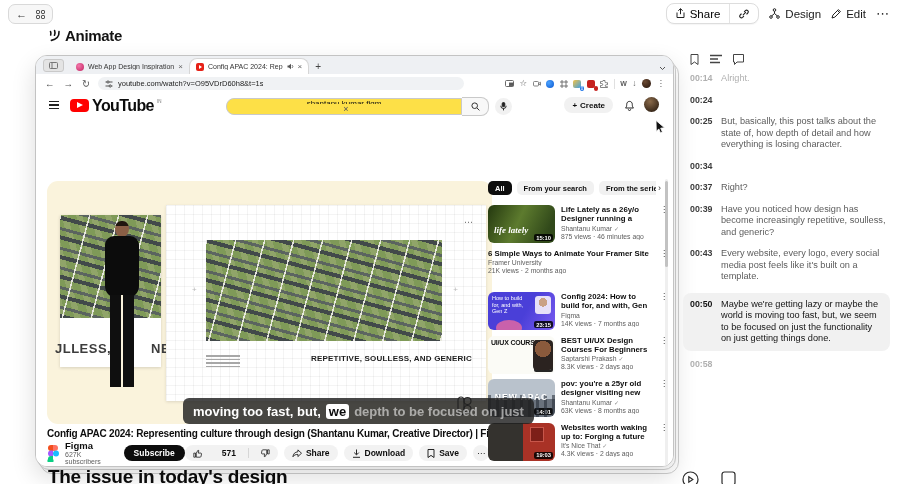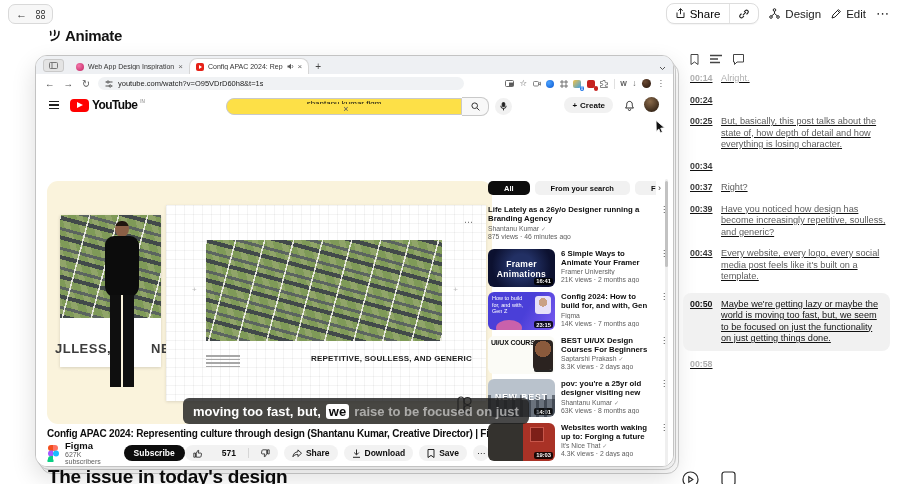--- a/index.html
+++ b/index.html
@@ -56,21 +56,21 @@
   .tooldiv{width:1px;height:10px;background:#e0e0e0;}
   .avatar-sm{width:9px;height:9px;border-radius:50%;background:radial-gradient(circle at 35% 30%,#6b4a33,#241209);}
 
   
   .ytheader{position:absolute;left:0;top:37px;width:100%;height:24px;background:#fff;display:flex;align-items:center;}
   .hamb{margin-left:13px;width:10px;display:flex;flex-direction:column;gap:2px;}
   .hamb i{height:1.2px;background:#222;display:block;}
   .ytlogo{margin-left:11px;display:flex;align-items:flex-start;gap:3px;}
   .ytplay{width:19px;height:13px;background:#f00;border-radius:4px;position:relative;}
   .ytplay::after{content:"";position:absolute;left:7px;top:3.5px;border-left:6px solid #fff;border-top:3px solid transparent;border-bottom:3px solid transparent;}
-  .ytword{font-size:12px;font-weight:bold;letter-spacing:-0.6px;color:#0c0c0c;line-height:13px;}
+  .ytword{font-size:16px;font-weight:bold;letter-spacing:-0.6px;color:#0c0c0c;line-height:13px;}
   .ytregion{font-size:4.5px;color:#777;margin-top:0;}
   .searchwrap{position:absolute;left:190px;top:4px;display:flex;align-items:center;}
   .searchbox{width:222px;height:15px;border:1px solid #c9c9c9;border-radius:8px 0 0 8px;display:flex;align-items:center;padding:0 6px;background:#fde047;flex-direction:column;}
   .searchtext{font-size:8px;color:#111;flex:1;white-space:nowrap;overflow:hidden;}
   .clearx{font-size:9px;color:#555;margin-left:4px;}
   .searchbtn{width:26px;height:17px;border:1px solid #c9c9c9;border-left:none;border-radius:0 8px 8px 0;background:#f8f8f8;display:flex;align-items:center;justify-content:center;}
   .micbtn{width:17px;height:17px;border-radius:50%;background:#f1f1f1;margin-left:6px;display:flex;align-items:center;justify-content:center;}
   .createbtn{position:absolute;right:60px;top:4px;height:16px;border-radius:8px;background:#f1f1f1;border:none;display:flex;align-items:center;gap:3px;
              font-size:8px;font-weight:bold;color:#0d0d0d;padding:0 8px;}
   .bell{position:absolute;right:38px;top:6px;}
@@ -117,21 +117,21 @@
   .actions{margin-left:auto;display:flex;align-items:center;gap:6px;}
   .pill{height:16px;border-radius:9px;background:#f2f2f2;display:flex;align-items:center;gap:4px;font-size:8.5px;font-weight:bold;color:#0d0d0d;padding:0 8px;}
   .likepill{padding:0;}
   .likepill .half{display:flex;align-items:center;gap:20px;padding:0 8px;height:100%;}
   .likepill .sep{width:1px;height:10px;background:#d6d6d6;}
   .morepill{width:16px;height:16px;border-radius:50%;background:#f2f2f2;display:flex;align-items:center;justify-content:center;font-size:8px;color:#0d0d0d;}
 
   
   .chips{position:absolute;left:452px;top:64px;width:168px;height:15px;display:flex;gap:5px;overflow:hidden;}
   .chip{flex:none;height:14px;border-radius:5px;background:#f1f1f1;color:#0d0d0d;font-size:7.5px;font-weight:bold;
-        display:flex;align-items:center;padding:0 16px;white-space:nowrap;}
+        display:flex;align-items:center;padding:0 7px;white-space:nowrap;}
   .chip.on{background:#0d0d0d;color:#fff;}
   .chipchev{position:absolute;left:622px;top:66px;font-size:9px;color:#333;}
   .vlist{position:absolute;left:452px;top:88px;width:180px;}
   .vitem{display:flex;gap:6px;height:41px;margin-bottom:2.5px;overflow:hidden;}
   .thumb{flex:none;width:67px;height:38px;border-radius:6px;position:relative;overflow:hidden;}
   .dur{position:absolute;right:2px;bottom:2px;background:rgba(0,0,0,.85);color:#fff;font-size:5.8px;padding:0.5px 2px;border-radius:2px;font-weight:bold;}
   .dur:empty{display:none;}
   .tlabel{position:absolute;color:#fff;font-weight:bold;}
   .vinfo{flex:1;min-width:0;}
   .vtitle{font-size:7.8px;font-weight:bold;color:#0d0d0d;line-height:9px;max-height:18px;overflow:hidden;}
@@ -169,21 +169,21 @@
   .scrollthumb{position:absolute;left:629px;top:64px;width:3px;height:86px;background:#c2c2c2;border-radius:2px;}
 
   
   .caption{left:183px;top:398px;height:26px;display:flex;align-items:center;gap:5px;padding:0 10px;border-radius:6px;
            background:rgba(32,32,32,.82);white-space:nowrap;z-index:30;font-size:13px;font-weight:bold;}
   .cap-pre{color:#fff;}
   .cap-hot{color:#0b0b0b;background:#fff;border-radius:3px;padding:0 3px;}
   .cap-post{color:rgba(255,255,255,.55);}
 
   
-  .tpanel{left:690px;top:54px;width:200px;height:430px;text-decoration:underline;}
+  .tpanel{left:690px;top:54px;width:200px;height:430px;}
   .ticons{display:flex;gap:11px;margin-bottom:8px;}
   .tentry{display:flex;gap:7px;margin-bottom:10px;}
   .ttime{flex:none;width:24px;font-size:8.8px;font-weight:bold;color:#3c3c3c;line-height:11.5px;}
   .ttext{flex:1;font-size:9.2px;color:#5c5c5c;line-height:11.5px;}
   .tentry.dim .ttime,.tentry.dim .ttext{color:#b0b0b0;}
   .tentry.active{background:#f1f1f1;border-radius:8px;margin-left:-7px;padding:6px 6px 6px 7px;margin-bottom:8px;}
   .tentry.active .ttime,.tentry.active .ttext{color:#141414;}
 
   
   .footer-title{left:48px;top:466px;font-size:19px;font-weight:bold;letter-spacing:-0.3px;color:#0b0b0b;}
@@ -512,34 +512,34 @@
         <span class="chip on">All</span>
         <span class="chip">From your search</span>
         <span class="chip">From the series</span>
 
       </div>
       <span class="abs chipchev">›</span>
 
       <div class="vlist">
 
         <div class="vitem">
+          <div class="thumb t1">
+            <span class="tlabel">life lately</span>
+            <span class="dur">15:10</span>
+          </div>
           <div class="vinfo">
             <div class="vtitle">Life Lately as a 26y/o Designer running a Branding Agency</div>
             <div class="vchan"><span>Shantanu Kumar</span><span class="chk">✓</span></div>
             <div class="vmeta">875 views · 46 minutes ago</div>
 
           </div>
           <div class="vdots">⋮</div>
         </div>
 
         <div class="vitem">
-          <div class="thumb t2">
-            <span class="tlabel">Framer Animations</span>
-            <span class="dur">16:41</span>
-          </div>
           <div class="vinfo">
             <div class="vtitle">6 Simple Ways to Animate Your Framer Site</div>
             <div class="vchan"><span>Framer University</span></div>
             <div class="vmeta">21K views · 2 months ago</div>
 
           </div>
           <div class="vdots">⋮</div>
         </div>
 
         <div class="vitem">
@@ -565,21 +565,21 @@
             <div class="vtitle">BEST UI/UX Design Courses For Beginners (w/ Certificates) …</div>
             <div class="vchan"><span>Saptarshi Prakash</span><span class="chk">✓</span></div>
             <div class="vmeta">8.3K views · 2 days ago</div>
 
           </div>
           <div class="vdots">⋮</div>
         </div>
 
         <div class="vitem">
           <div class="thumb t5">
-            <span class="tlabel">NEW BEST</span>
+            <span class="tlabel">NEW APAC</span>
             <span class="dur">14:01</span>
           </div>
           <div class="vinfo">
             <div class="vtitle">pov: you're a 25yr old designer visiting new york city.</div>
             <div class="vchan"><span>Shantanu Kumar</span><span class="chk">✓</span></div>
             <div class="vmeta">63K views · 8 months ago</div>
 
           </div>
           <div class="vdots">⋮</div>
         </div>
@@ -613,21 +613,21 @@
       </div>
 
       <div class="scrolltrack"></div>
       <div class="scrollthumb"></div>
     </div>
   </div>
 
   <div class="abs caption">
     <span class="cap-pre">moving too fast, but,</span>
     <span class="cap-hot">we</span>
-    <span class="cap-post">raise to be focused on just</span>
+    <span class="cap-post">depth to be focused on just</span>
   </div>
 
   <span class="abs cursor">
     <svg width="11" height="14" viewBox="0 0 11 14">
         <path d="M1 0.5l0.3 11 2.5-2.6 1.7 4 1.9-0.8-1.7-3.9 3.8-0.4z" fill="#111" stroke="#fff" stroke-width="0.8"></path>
       </svg>
   </span>
 
   <div class="abs tpanel">
     <div class="ticons">

